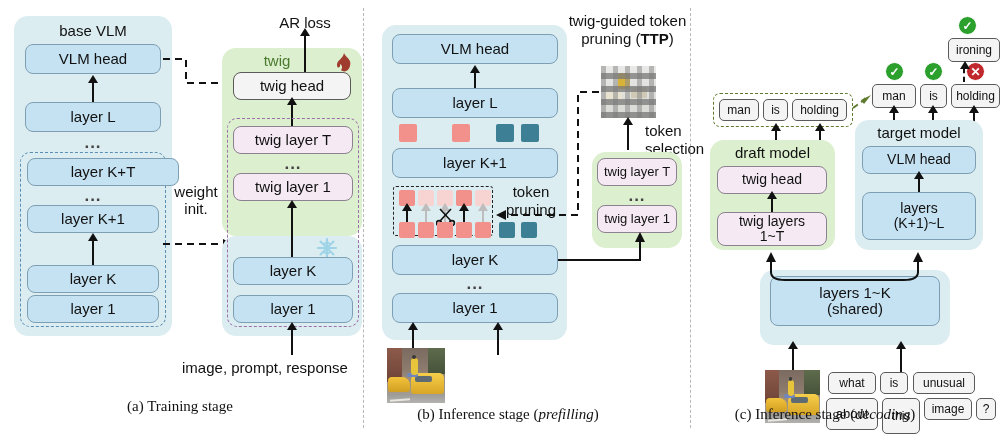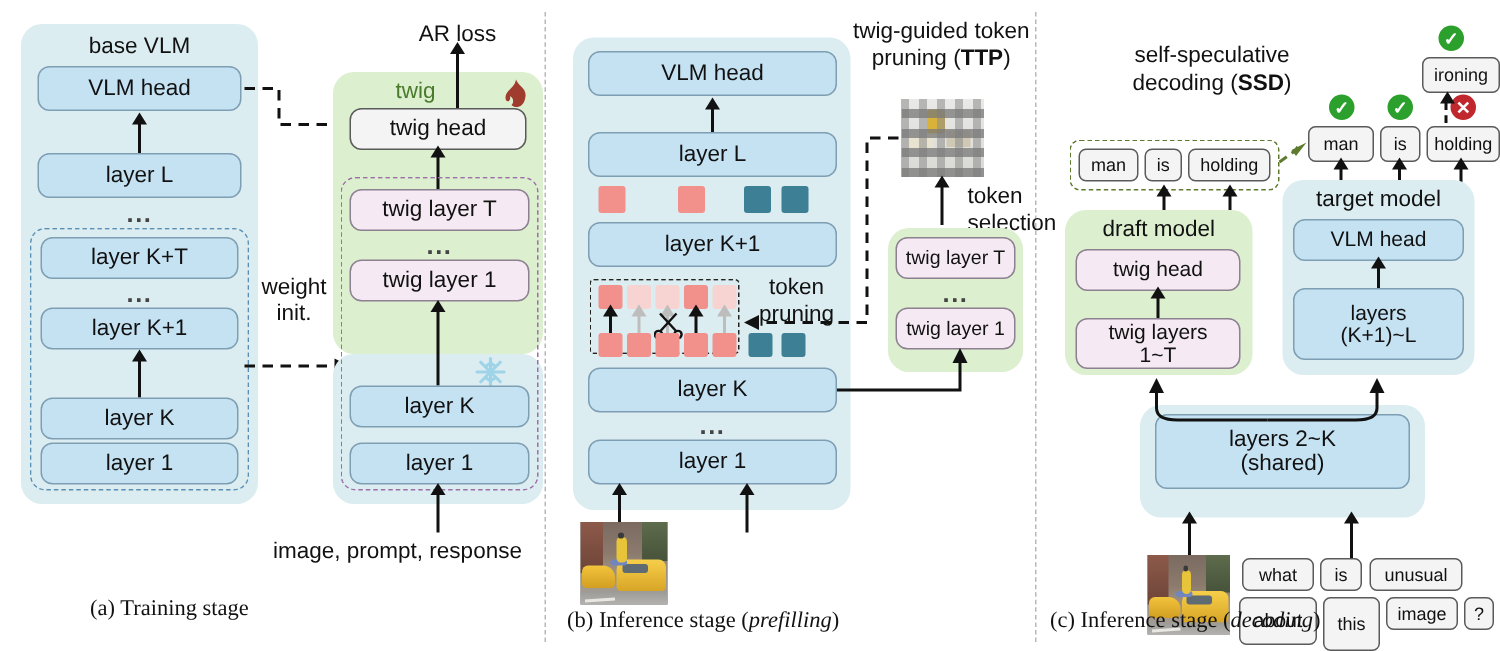--- a/index.html
+++ b/index.html
@@ -50,21 +50,21 @@
     border-left:5px solid transparent; border-right:5px solid transparent;
     border-bottom:8px solid #111;
   }
   .varrow.faint { background:#bdbdbd; width:1.8px; border-left:0; }
   .varrow.faint:after { border-bottom-color:#bdbdbd; }
   .varrow.dashedline { background:none; border-left:2.2px dashed #111; width:0; }
   .varrow.dashedline:after { left:0; }
 
   .caption {
     position:absolute; font-family:"Liberation Serif", serif;
-    font-size:15px; text-align:left;
+    font-size:15px; text-align:center;
   }
   .caption i { font-style:italic; }
 
   .divider { position:absolute; width:0; border-left:1.6px dashed #b8b8b8; }
 
   
   .tok { position:absolute; border-radius:2px; }
   .tok-red  { background:#f2908b; }
   .tok-red-faint { background:#f7d3d1; }
   .tok-teal { background:#3d7f95; }
@@ -116,21 +116,21 @@
 
   <div class="lbl b" style="left:14px; top:22px; width:158px; text-align:center;">base VLM</div>
 
   <div class="box blue" style="left:25px; top:44px; width:136px; height:30px;">VLM head</div>
   <div class="varrow" style="left:92px; top:82px; height:20px;"></div>
   <div class="box blue" style="left:25px; top:102px; width:136px; height:30px;">layer L</div>
   <div class="dots" style="left:25px; top:133px; width:136px; text-align:center;">...</div>
 
   <div class="dash dash-blue" style="left:20px; top:152px; width:146px; height:175px;"></div>
 
-  <div class="box blue" style="left:27px; top:158px; width:132px; height:28px;">layer K+T</div>
+  <div class="box blue" style="left:27px; top:158px; width:152px; height:28px;">layer K+T</div>
   <div class="dots" style="left:27px; top:186px; width:132px; text-align:center;">...</div>
   <div class="box blue" style="left:27px; top:205px; width:132px; height:28px;">layer K+1</div>
   <div class="varrow" style="left:92px; top:240px; height:25px;"></div>
   <div class="box blue" style="left:27px; top:265px; width:132px; height:28px;">layer K</div>
   <div class="dots" style="left:27px; top:292px; width:132px; text-align:center;">...</div>
   <div class="box blue" style="left:27px; top:295px; width:132px; height:28px;">layer 1</div>
 
   <div class="lbl" style="left:172px; top:183px; width:48px; text-align:center;">weight
 init.</div>
 
@@ -284,22 +284,20 @@
     <polygon points="635,242 640,232 645,242" fill="#111"></polygon>
 
     <path d="M599,92 L578,92 L578,215 L506,215" stroke="#111" stroke-width="2" fill="none" stroke-dasharray="7,5"></path>
     <polygon points="506,210 496,215 506,220" fill="#111"></polygon>
   </svg>
 
   <div class="caption" style="left:378px; top:406px; width:260px;">
     <span>(b) </span><span>Inference stage (</span><i>prefilling</i><span>)</span>
   </div>
 
-  <div class="lbl" style="left:733px; top:28px; width:150px; text-align:center; line-height:1.25;">self-speculative
-decoding (<b>SSD</b>)</div>
 
   <div class="dash dash-olive" style="left:713px; top:93px; width:140px; height:34px; border-radius:7px;"></div>
   <div class="box plain" style="left:719px; top:99px; width:40px; height:22px; font-size:12px; border-radius:5px;">man</div>
   <div class="box plain" style="left:763px; top:99px; width:25px; height:22px; font-size:12px; border-radius:5px;">is</div>
   <div class="box plain" style="left:792px; top:99px; width:55px; height:22px; font-size:12px; border-radius:5px;">holding</div>
 
   <div class="varrow" style="left:775px; top:130px; height:22px;"></div>
   <div class="varrow" style="left:819px; top:130px; height:22px;"></div>
 
   <div class="box plain" style="left:872px; top:84px; width:44px; height:24px; font-size:12px; border-radius:5px;">man</div>
@@ -326,21 +324,21 @@
 1~T</div>
 
   <div class="panelbg bg-blue" style="left:855px; top:120px; width:128px; height:130px;"></div>
   <div class="lbl" style="left:855px; top:124px; width:128px; text-align:center;">target model</div>
   <div class="box blue" style="left:862px; top:146px; width:114px; height:28px; font-size:14px;">VLM head</div>
   <div class="varrow" style="left:918px; top:178px; height:14px;"></div>
   <div class="box blue" style="left:862px; top:192px; width:114px; height:48px; font-size:14px;">layers
 (K+1)~L</div>
 
   <div class="panelbg bg-blue" style="left:760px; top:270px; width:190px; height:75px;"></div>
-  <div class="box blue" style="left:770px; top:276px; width:170px; height:50px; font-size:15px;">layers 2~K
+  <div class="box blue" style="left:770px; top:276px; width:170px; height:50px; font-size:15px;">layers 1~K
 (shared)</div>
 
   <svg style="position:absolute; left:0; top:0; width:1000px; height:434px; overflow:visible;">
     <path d="M771,262 L771,272 Q771,280 785,280 L845,280" stroke="#111" stroke-width="2" fill="none"></path>
     <path d="M918,262 L918,272 Q918,280 904,280 L845,280" stroke="#111" stroke-width="2" fill="none"></path>
     <polygon points="766,262 771,252 776,262" fill="#111"></polygon>
     <polygon points="913,262 918,252 923,262" fill="#111"></polygon>
 
     <path d="M853,108 L864,100 L866,96" stroke="#5e7a2f" stroke-width="2" fill="none" stroke-dasharray="6,4"></path>
     <polygon points="861,100 871,95 864,104" fill="#5e7a2f"></polygon>

